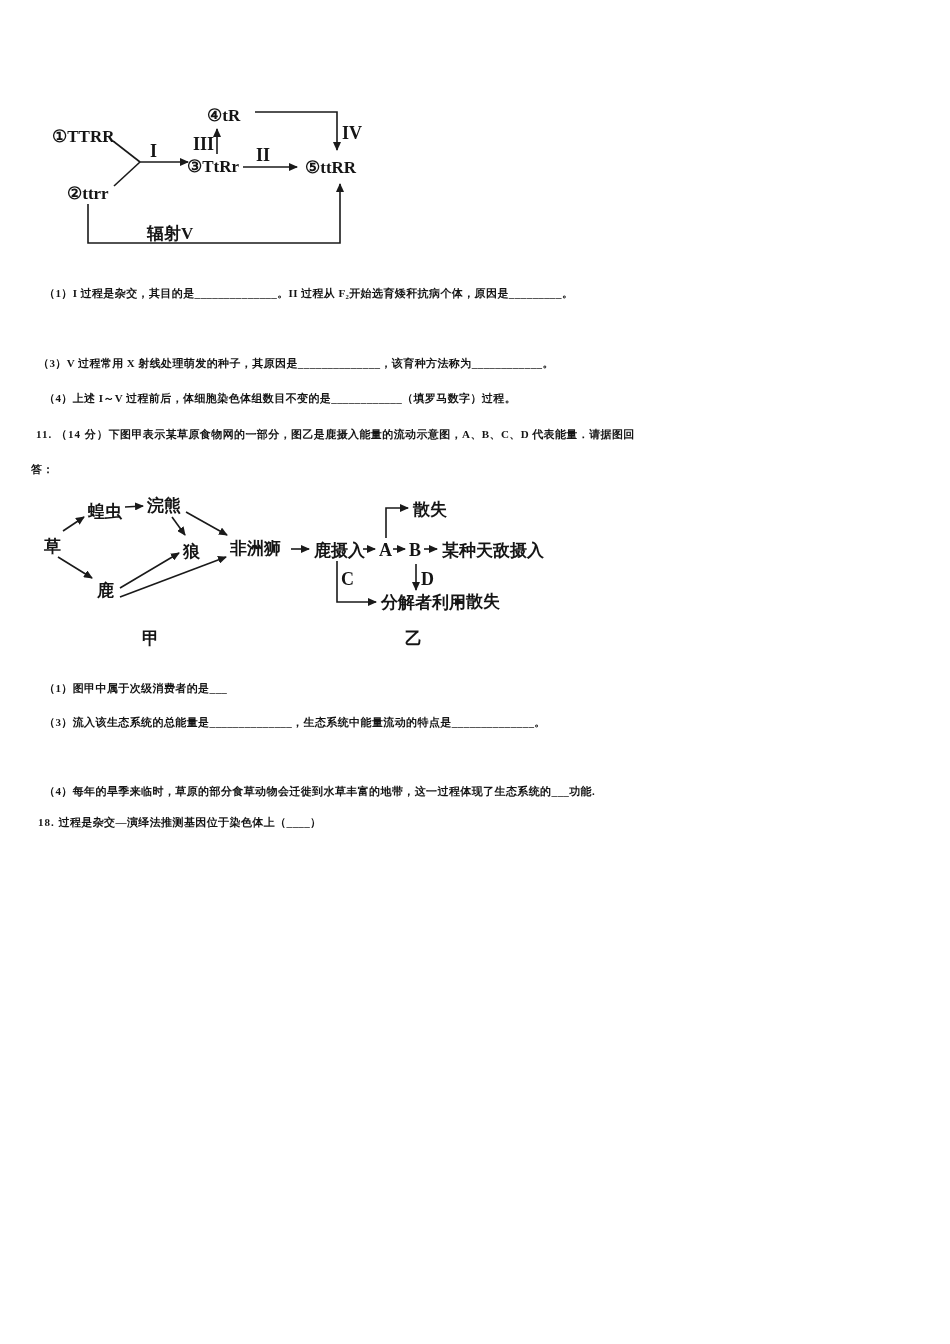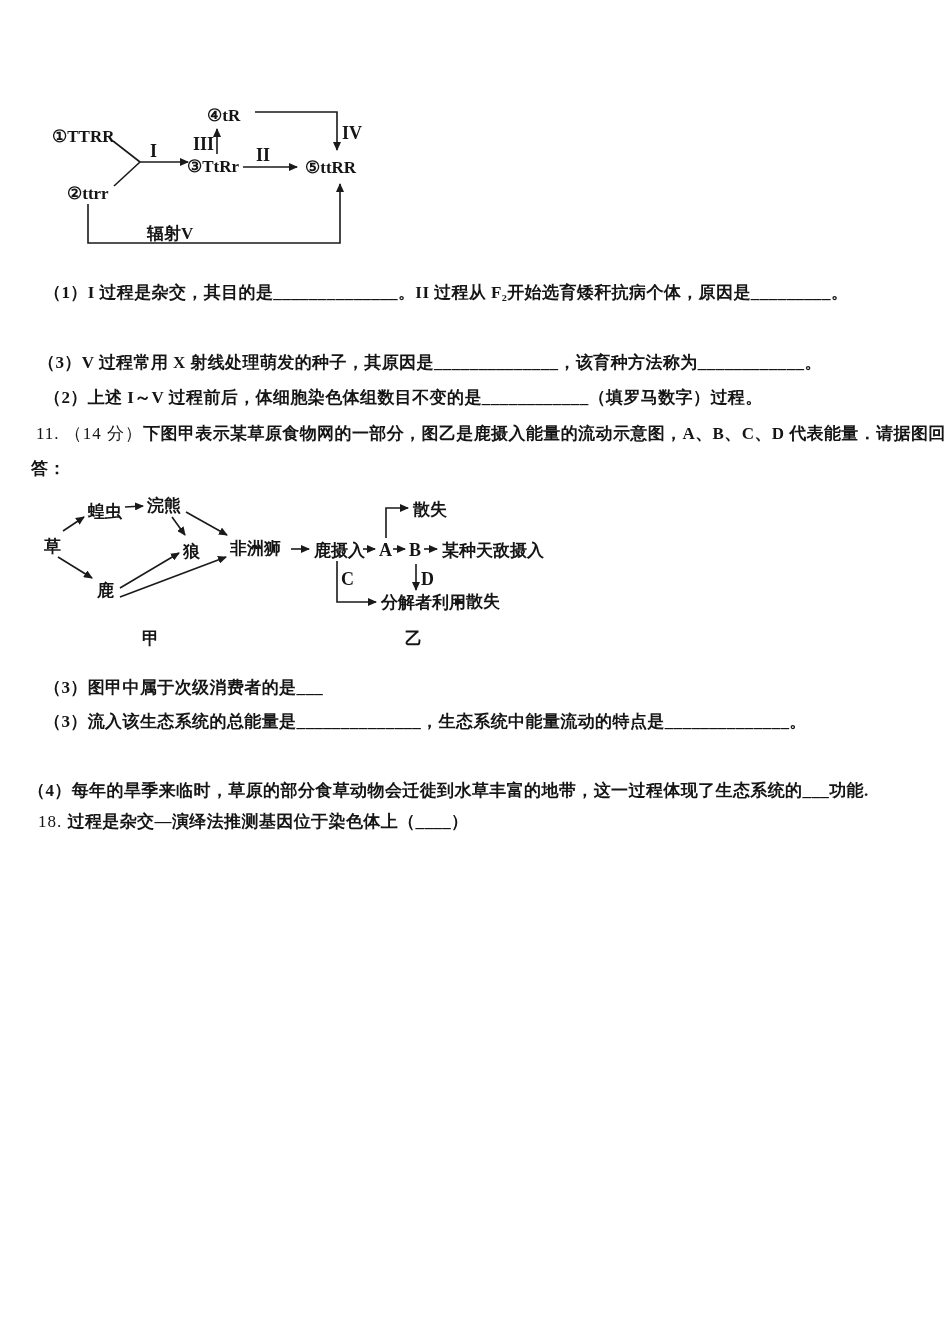--- a/index.html
+++ b/index.html
@@ -3,23 +3,23 @@
 <meta charset="utf-8">
 <style>
   * { margin:0; padding:0; box-sizing:border-box; }
   html,body { background:#ffffff; }
   .page {
     position:relative; width:950px; height:1344px; background:#ffffff;
     color:#151515; font-family:"Liberation Serif", serif; overflow:hidden;
   }
   .tline {
     position:absolute; white-space:nowrap;
-    font-size:17px; font-weight:bold; letter-spacing:0.4px; line-height:22px;
+    font-size:11px; font-weight:bold; letter-spacing:0.4px; line-height:22px;
   }
-  .tline .num { font-weight:normal; letter-spacing:1px; }
+  .tline .num { font-weight:bold; letter-spacing:1px; }
   svg.diag { position:absolute; left:0; }
   svg.diag text {
     font-family:"Liberation Serif", serif; font-weight:bold; fill:#151515;
   }
   svg.diag text.lbl { font-size:17px; }
   svg.diag text.rom { font-size:18px; }
   .strokes { stroke:#1a1a1a; stroke-width:1.6; fill:none; }
 </style>
 </head>
 <body>
@@ -48,21 +48,21 @@
     <text class="lbl" x="305" y="173">⑤ttRR</text>
     <text class="rom" x="150" y="157">I</text>
     <text class="rom" x="256" y="161">II</text>
     <text class="rom" x="193" y="150">III</text>
     <text class="rom" x="342" y="139">IV</text>
     <text class="lbl" x="147" y="239">辐射V</text>
   </svg>
 
   <p class="tline" style="left:44px; top:282px">（1）I 过程是杂交，其目的是______________。II 过程从 F₂开始选育矮秆抗病个体，原因是_________。</p>
   <p class="tline" style="left:38px; top:352px">（3）V 过程常用 X 射线处理萌发的种子，其原因是______________，该育种方法称为____________。</p>
-  <p class="tline" style="left:44px; top:387px">（2）上述 I～V 过程前后，体细胞染色体组数目不变的是____________（填罗马数字）过程。</p>
+  <p class="tline" style="left:44px; top:387px">（4）上述 I～V 过程前后，体细胞染色体组数目不变的是____________（填罗马数字）过程。</p>
 
   <p class="tline" style="left:36px; top:423px"><span class="num">11. （14 分）</span><span>下图甲表示某草原食物网的一部分，图乙是鹿摄入能量的流动示意图，A、B、C、D 代表能量．请据图回</span></p>
   <p class="tline" style="left:31px; top:458px">答：</p>
 
   <svg class="diag" style="top:480px" width="950" height="180" viewBox="0 480 950 180">
     <defs>
       <marker id="ah2" viewBox="0 0 10 8" refX="8" refY="4" markerWidth="10" markerHeight="8" orient="auto" markerUnits="userSpaceOnUse">
         <path d="M0,0 L9,4 L0,8 z" fill="#1a1a1a" stroke="none"></path>
       </marker>
     </defs>
@@ -98,19 +98,19 @@
     <text class="rom" x="409" y="556">B</text>
     <text class="lbl" x="442" y="556">某种天敌摄入</text>
     <text class="lbl" x="413" y="515">散失</text>
     <text class="rom" x="341" y="585">C</text>
     <text class="rom" x="421" y="585">D</text>
     <text class="lbl" x="381" y="608">分解者利用</text>
     <text class="lbl" x="466" y="607">散失</text>
     <text class="lbl" x="405" y="644">乙</text>
   </svg>
 
-  <p class="tline" style="left:44px; top:677px">（3）图甲中属于次级消费者的是___</p>
+  <p class="tline" style="left:44px; top:677px">（1）图甲中属于次级消费者的是___</p>
   <p class="tline" style="left:44px; top:711px">（3）流入该生态系统的总能量是______________，生态系统中能量流动的特点是______________。</p>
-  <p class="tline" style="left:28px; top:780px">（4）每年的旱季来临时，草原的部分食草动物会迁徙到水草丰富的地带，这一过程体现了生态系统的___功能.</p>
+  <p class="tline" style="left:44px; top:780px">（4）每年的旱季来临时，草原的部分食草动物会迁徙到水草丰富的地带，这一过程体现了生态系统的___功能.</p>
 
   <p class="tline" style="left:38px; top:811px"><span class="num">18. </span><span>过程是杂交—演绎法推测基因位于染色体上（____）</span></p>
 
 </div>
 
 </body></html>

